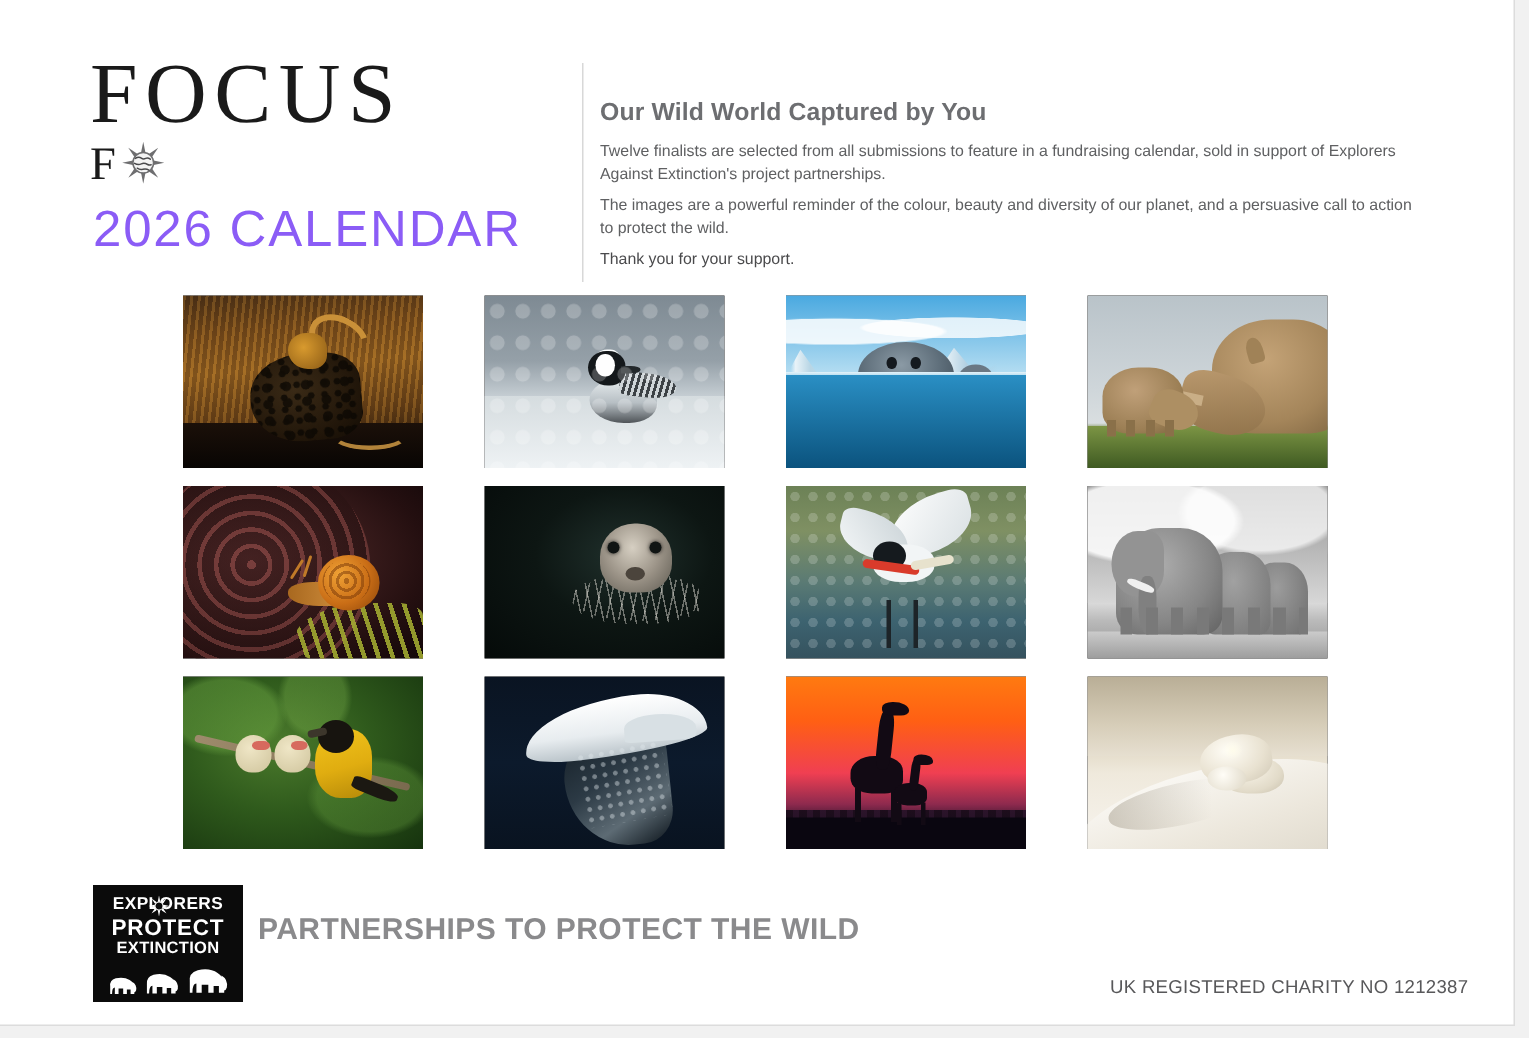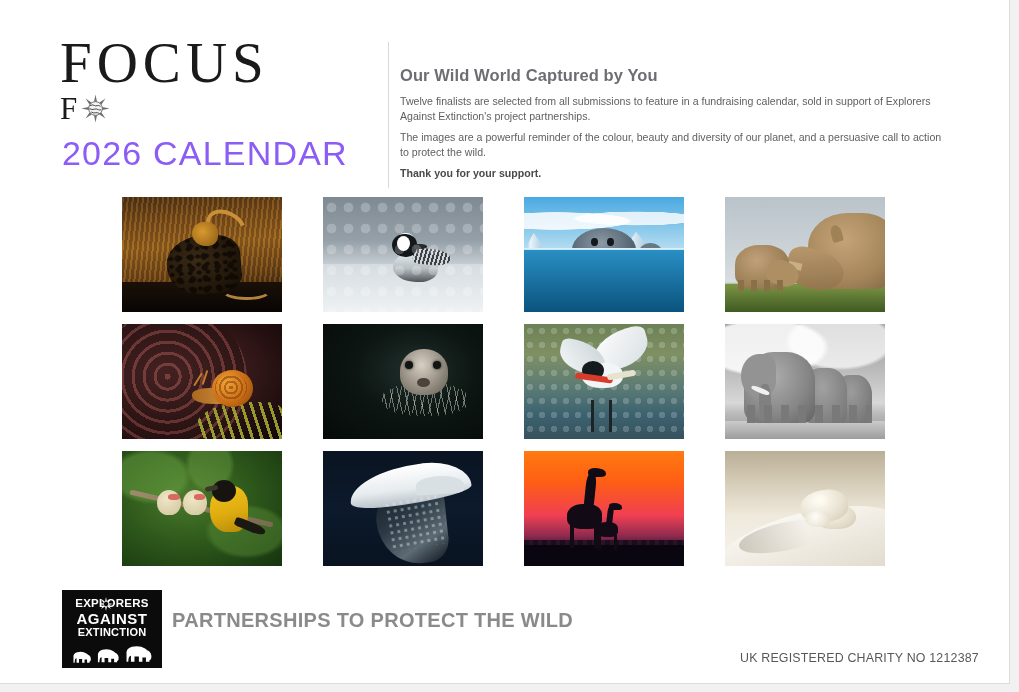--- a/index.html
+++ b/index.html
@@ -93,21 +93,21 @@
   .intro-p {
     font-size: 10.6px;
     line-height: 14.6px;
     color: #5f6062;
     margin-bottom: 7px;
   }
   .intro-p:last-of-type { margin-bottom: 0; }
   #intro-thanks {
     font-size: 10.6px;
     line-height: 14px;
-    font-weight: bold;
+    font-weight: normal;
     color: #4a4a4c;
     margin-top: 7px;
   }
 
   
   #grid {
     position: absolute;
     left: 122px; top: 197px;
     width: 764px;
     display: grid;
@@ -843,21 +843,21 @@
             <path d="M24 12 L17.4 13.3 L16 12 L17.4 10.7 Z"></path>
             <path d="M3.5 3.5 L8.8 7 L8.6 8.6 L7 8.8 Z"></path>
             <path d="M20.5 20.5 L15.2 17 L15.4 15.4 L17 15.2 Z"></path>
             <path d="M20.5 3.5 L17 8.8 L15.4 8.6 L15.2 7 Z"></path>
             <path d="M3.5 20.5 L7 15.2 L8.6 15.4 L8.8 17 Z"></path>
           </g>
           <circle cx="12" cy="12" r="4.6" fill="#0b0b0b" stroke="#ffffff" stroke-width="1.2"></circle>
         </svg>
       </div>
       <div class="l1">EXPLORERS</div>
-      <div class="l2">AGAINST</div>
+      <div class="l2">PROTECT</div>
       <div class="l3">EXTINCTION</div>
       <div class="eles">
         <svg width="21" height="15" viewBox="0 0 34 24" aria-hidden="true">
           <path fill="#ffffff" d="M4 22 L4 14 Q3 7 10 5 Q19 3 25 7 Q30 10 30 16 L30 22 L26 22 L26 17 L22 17 L22 22 L18 22 L18 16 L13 16 L13 22 L9 22 L9 15 Q6 15 6 22 Z M28 9 Q33 12 32 18 Q31 21 29 20 Q31 15 28 11 Z"></path>
         </svg>
         <svg width="25" height="18" viewBox="0 0 34 24" aria-hidden="true">
           <path fill="#ffffff" d="M4 22 L4 14 Q3 7 10 5 Q19 3 25 7 Q30 10 30 16 L30 22 L26 22 L26 17 L22 17 L22 22 L18 22 L18 16 L13 16 L13 22 L9 22 L9 15 Q6 15 6 22 Z M28 9 Q33 12 32 18 Q31 21 29 20 Q31 15 28 11 Z"></path>
         </svg>
         <svg width="30" height="22" viewBox="0 0 34 24" aria-hidden="true">
           <path fill="#ffffff" d="M4 22 L4 14 Q3 7 10 5 Q19 3 25 7 Q30 10 30 16 L30 22 L26 22 L26 17 L22 17 L22 22 L18 22 L18 16 L13 16 L13 22 L9 22 L9 15 Q6 15 6 22 Z M28 9 Q33 12 32 18 Q31 21 29 20 Q31 15 28 11 Z"></path>

